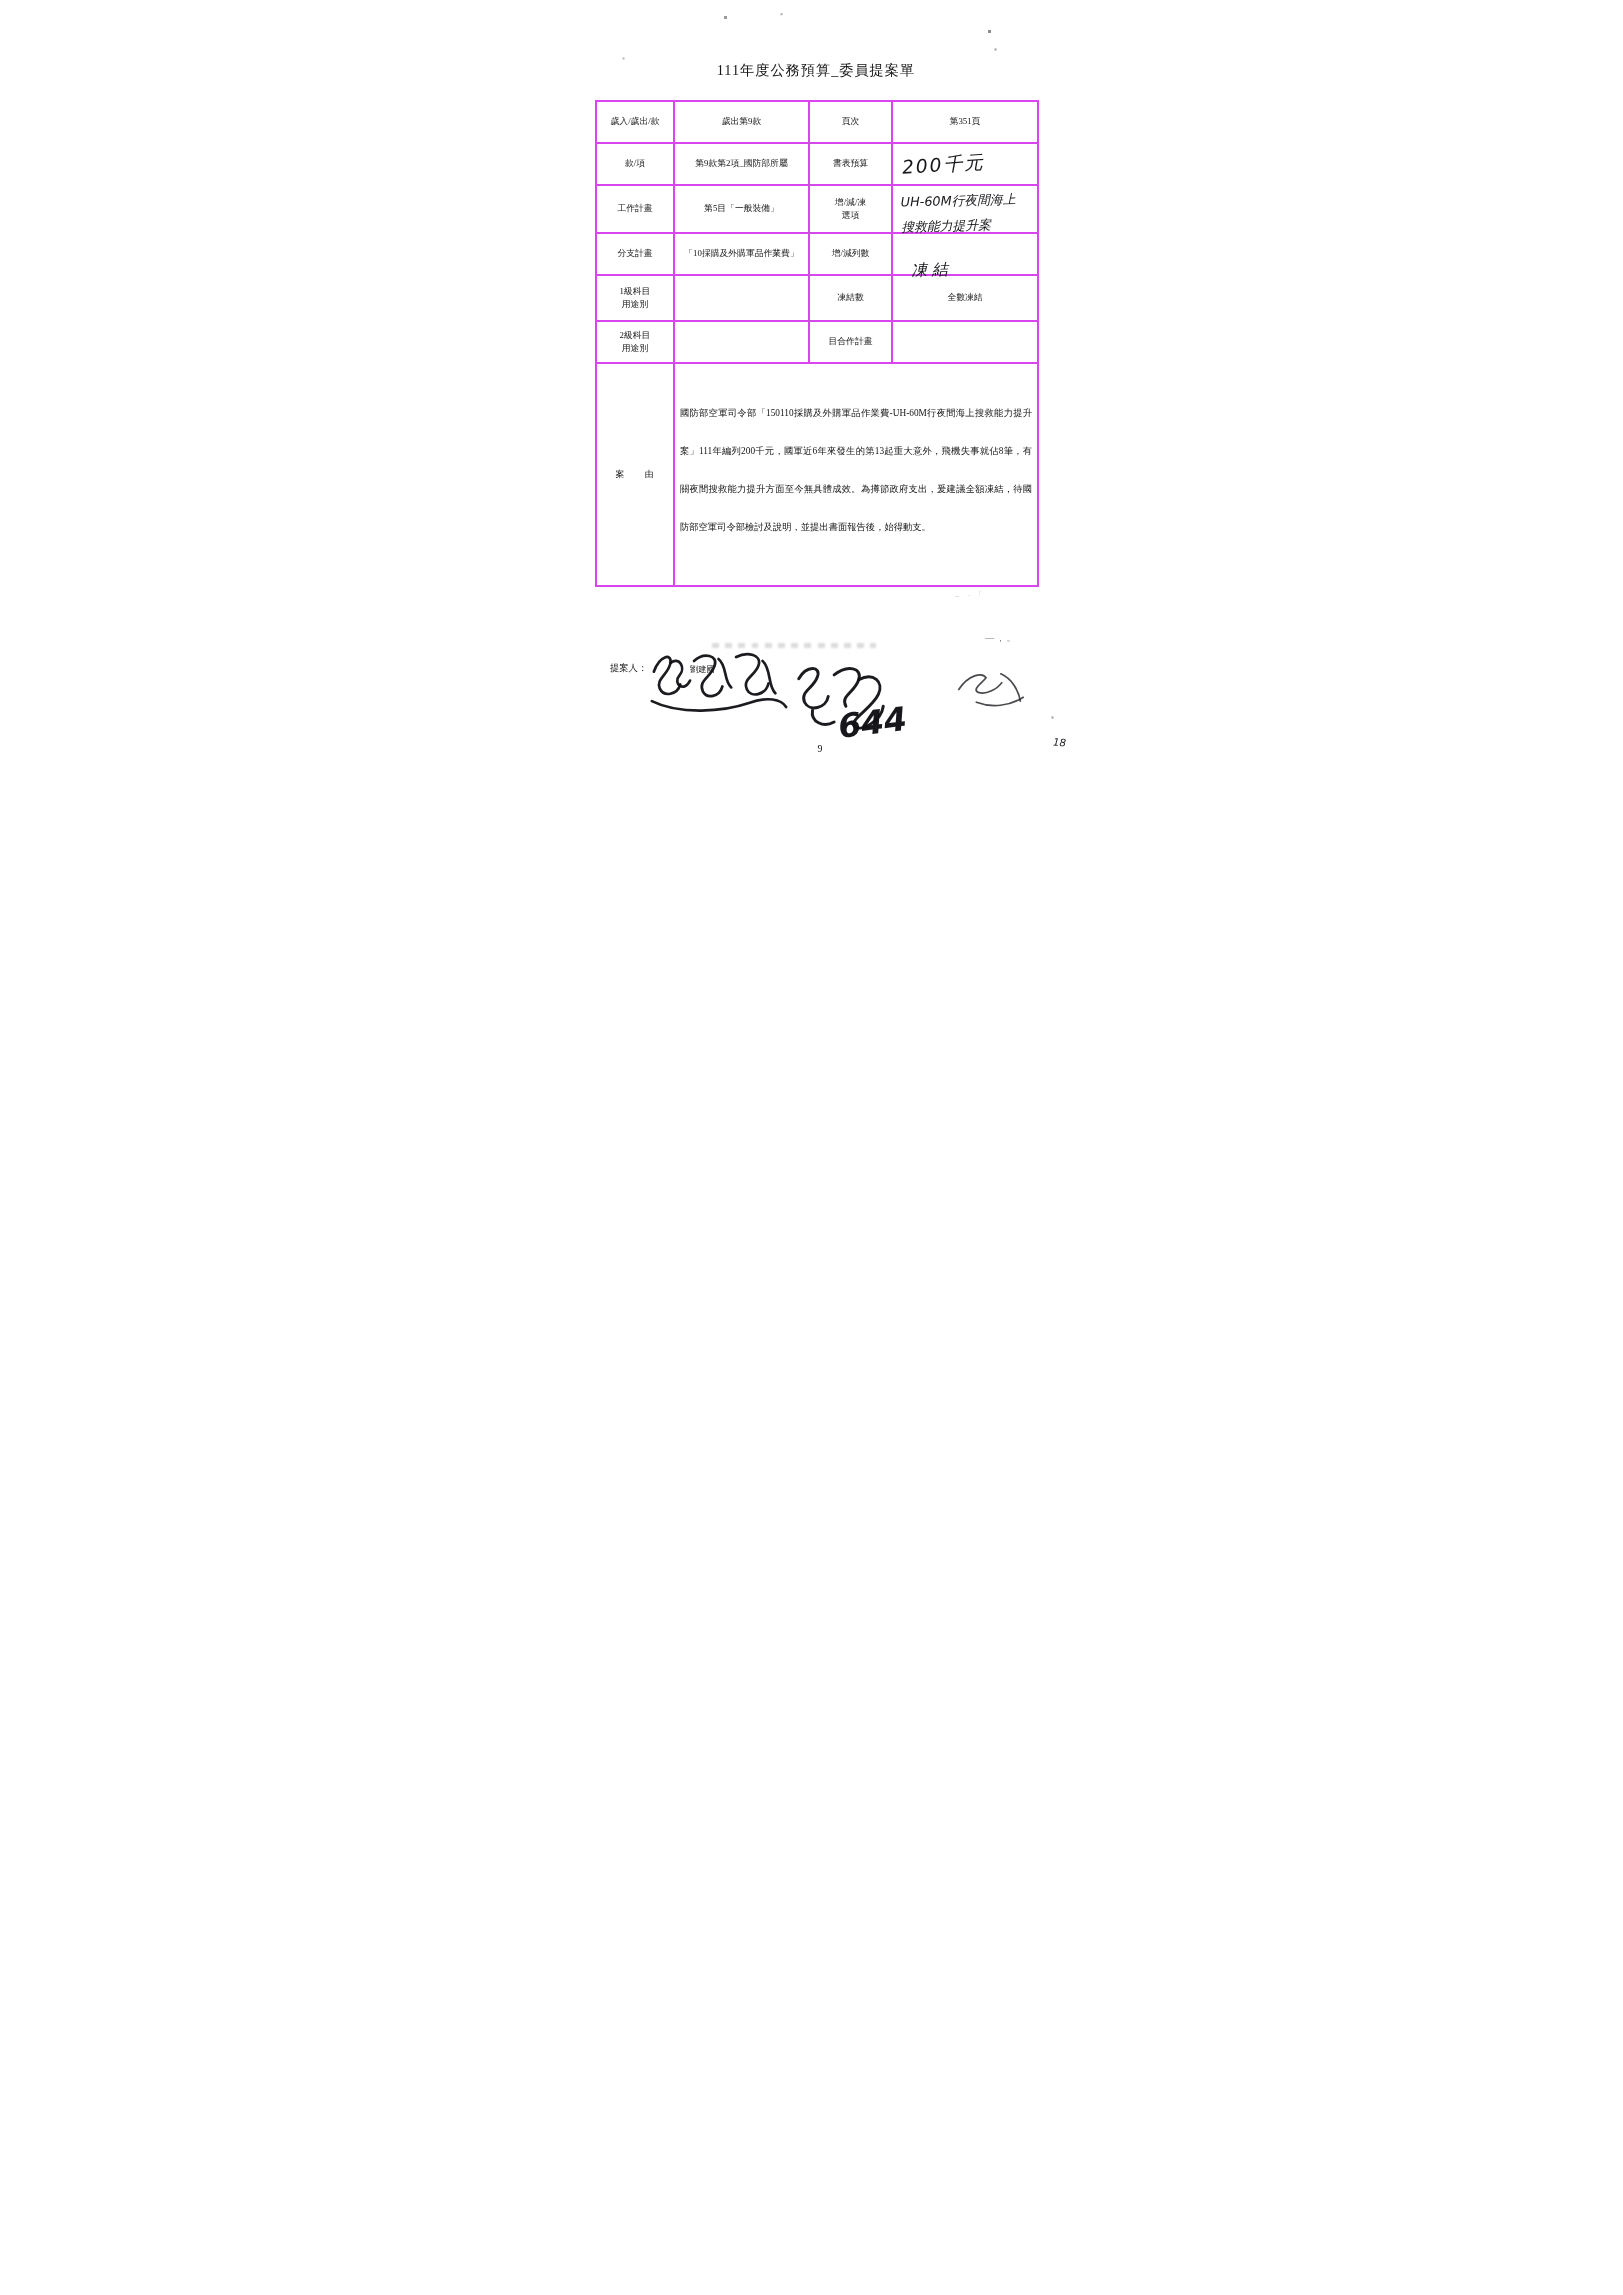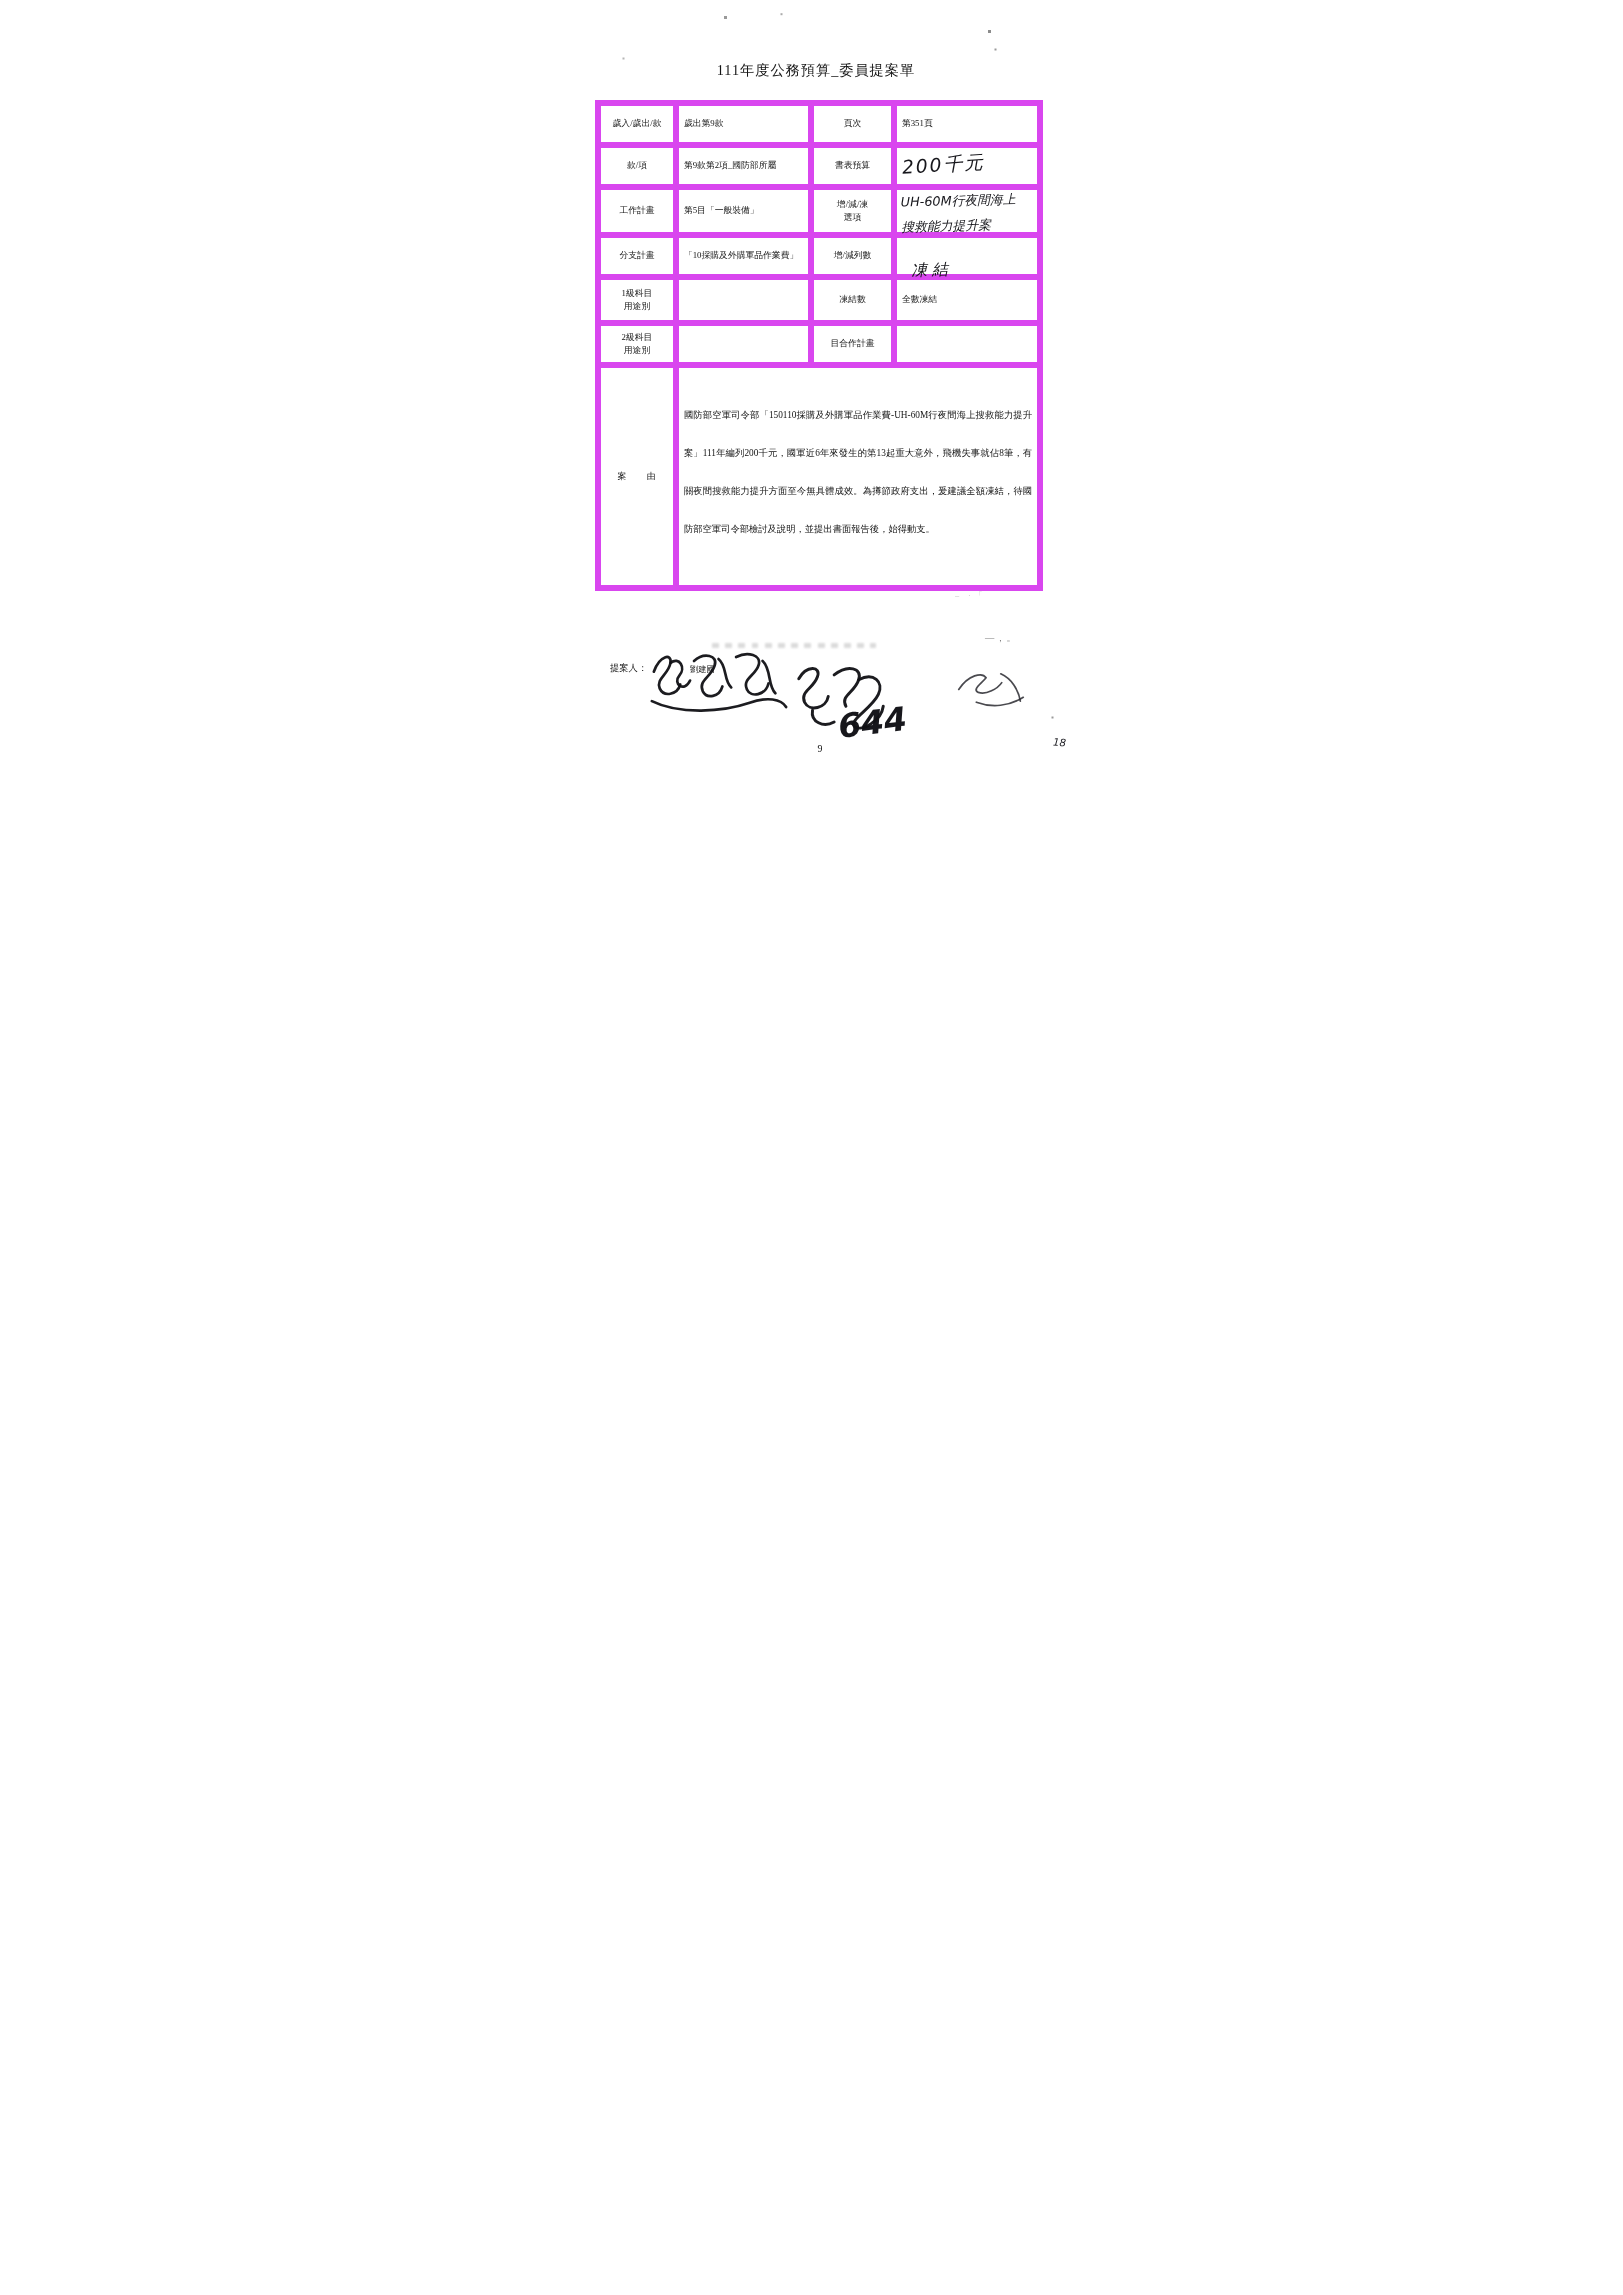--- a/index.html
+++ b/index.html
@@ -4,24 +4,24 @@
 <style>
   html,body { margin:0; padding:0; background:#ffffff; }
   body { font-family:"Liberation Serif","DejaVu Serif",serif; color:#141414; }
   .page { position:relative; width:541px; height:765px; margin:0 auto; background:#fff; overflow:hidden; }
 
   .title { position:absolute; top:61px; left:54px; width:442px; margin:0;
            text-align:center; font-size:14.2px; font-weight:400; letter-spacing:1px; }
 
   table.form { position:absolute; top:100px; left:54px; width:442px;
                border-collapse:collapse; table-layout:fixed; }
-  table.form td { border:6px solid #d946ef; font-size:8.8px; padding:2.9px 4.9px;
+  table.form td { border:2px solid #d946ef; font-size:8.8px; padding:2.9px 4.9px;
                   vertical-align:middle; overflow:hidden;margin-top:24px; }
   td.lbl { text-align:center; white-space:pre-line; line-height:1.5; }
-  td.val { text-align:left; line-height:1.5; }
+  td.val { text-align:center; line-height:1.5; }
   td.case-label { font-size:9.8px; letter-spacing:1px; }
   td.case-text { vertical-align:top; padding:0 8.8px; }
   td.case-text p { margin:-9.8px 0 0 0; line-height:38px; font-size:9.3px; text-align:justify; }
 
   .hw { position:absolute; font-family:"DejaVu Sans",sans-serif; font-style:italic;
         color:#17171c; white-space:pre-line; }
   .hw-budget { left:361px; top:152px; font-size:18.6px; letter-spacing:2px; transform:rotate(-4deg); }
   .hw-plan   { left:360px; top:189px; font-size:12.8px; line-height:24.5px; transform:rotate(-1.5deg); }
   .hw-freeze { left:370px; top:260px; font-size:16px; letter-spacing:4.9px; transform:rotate(-2deg); }
   .hw-644    { left:297px; top:703px; font-size:33px; font-weight:bold; transform:rotate(-7deg); }

